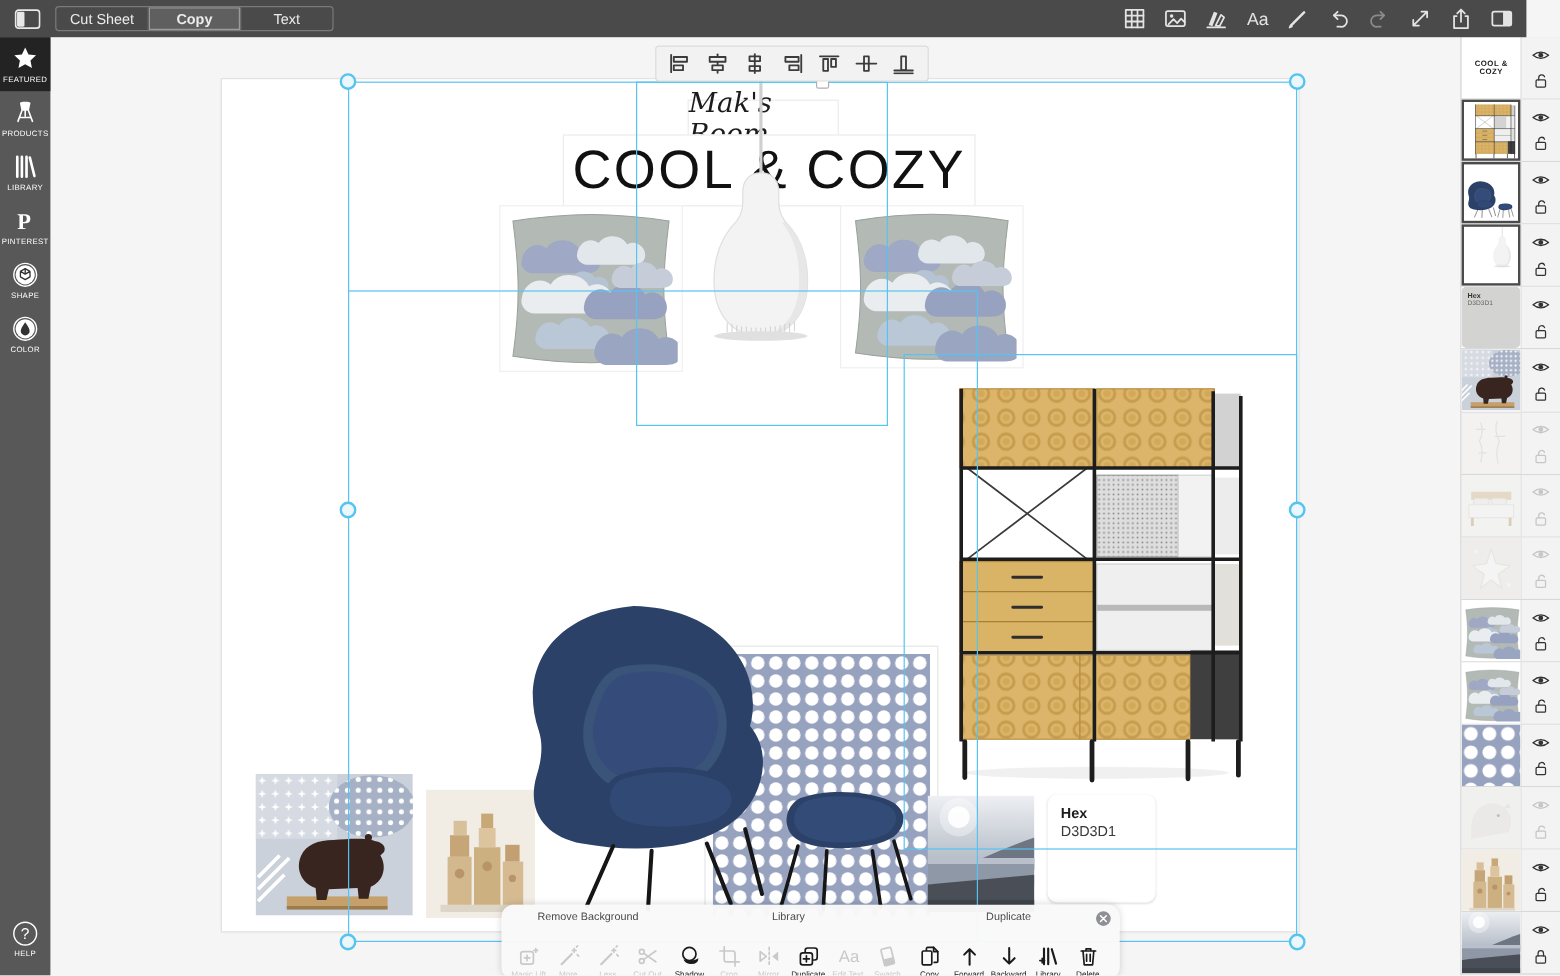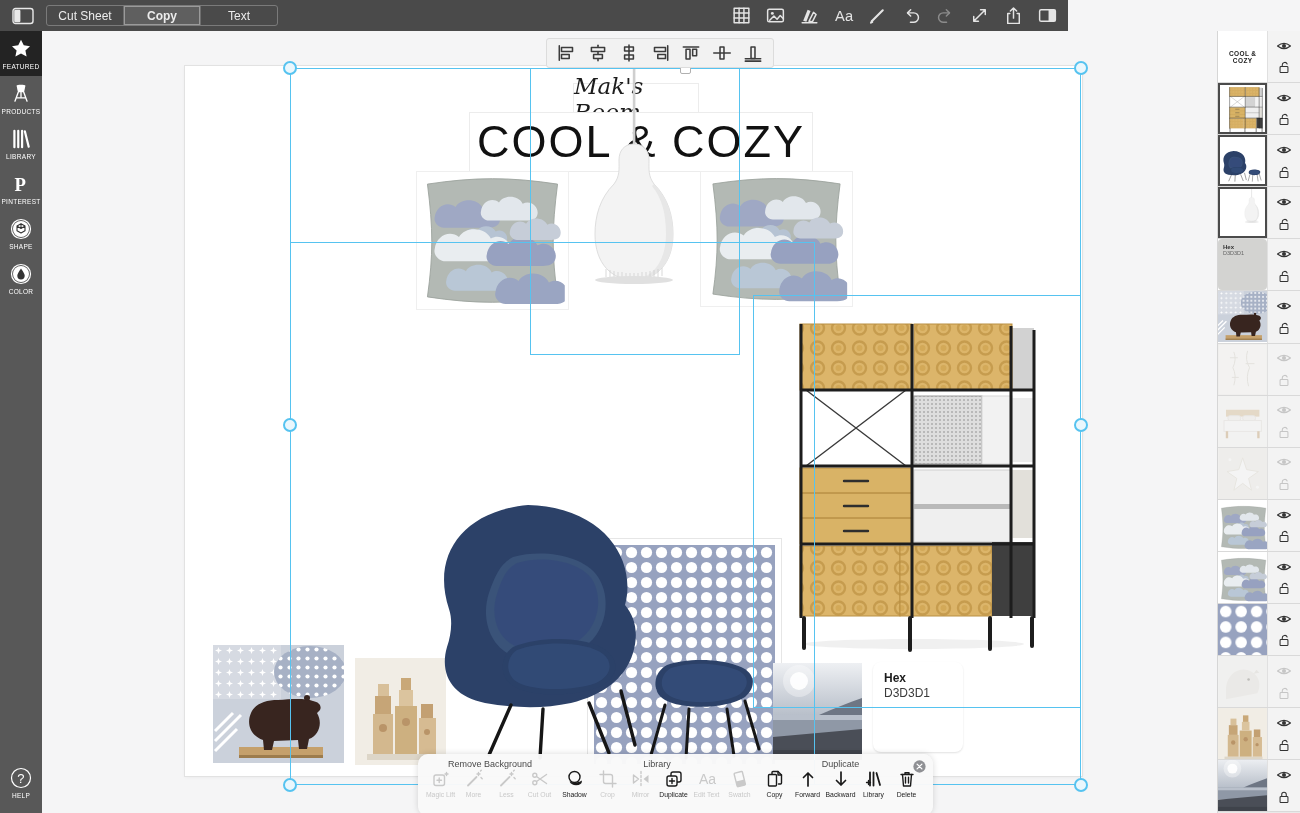--- a/index.html
+++ b/index.html
@@ -1,19 +1,19 @@
 <!DOCTYPE html>
 <html><head>
 <meta charset="utf-8">
 <style>
   html,body{margin:0;padding:0;width:1300px;height:813px;overflow:hidden;
     font-family:"Liberation Sans",sans-serif;background:#f5f5f6;position:relative}
   .abs{position:absolute}
   
-  #topbar{left:0;top:0;width:1068px;height:31px;background:#4a4a4a;z-index:60;display:flex;align-items:center}
+  #topbar{left:0;top:0;width:1272px;height:31px;background:#4a4a4a;z-index:60;display:flex;align-items:center}
   #side-toggle{margin-left:12px;width:22px;height:18px;color:#e8e8e8;cursor:pointer}
   #view-tabs{display:flex;margin-left:12px;height:19px;border:1px solid #7a7a7a;border-radius:3px;overflow:hidden}
   .seg{min-width:60px;padding:0 8px;display:flex;align-items:center;justify-content:center;
     font-size:12px;color:#ececec;border-right:1px solid #6e6e6e;cursor:pointer}
   .seg:last-child{border-right:none}
   .seg.sel{background:#5f5f5f;box-shadow:inset 0 0 0 1px #9a9a9a;font-weight:bold}
   #top-tools{position:absolute;right:10px;top:0;height:31px;display:flex;align-items:center;gap:13px}
   .tbicon{width:21px;height:21px;color:#e4e4e4;cursor:pointer}
   .tbicon.dim{color:#8b8b8b}
   .tbicon svg, #side-toggle svg{width:100%;height:100%}
@@ -73,21 +73,21 @@
   .lbtn.dim{color:#c6c6c6}
   .thumb-text{width:100%;height:100%;background:#fff;display:flex;align-items:center;justify-content:center;
     font-size:6.5px;font-weight:bold;letter-spacing:.4px;color:#222;text-align:center}
   .thumb-hex{width:100%;height:100%;border-radius:4px;padding:5px 0 0 5px;box-sizing:border-box}
   .thumb-hex .a{font-size:6px;font-weight:bold;color:#333}
   .thumb-hex .b{font-size:5.5px;color:#666}
   
   #btoolbar{left:418px;top:754px;width:515px;height:62px;background:rgba(249,249,249,.97);border-radius:10px;
     z-index:70;box-shadow:0 0 6px rgba(0,0,0,.15);display:flex;justify-content:space-between;padding:5px 10px 0 6px;box-sizing:border-box}
   .bt-sec{display:flex;flex-direction:column}
-  .bt-title{font-size:9px;color:#4a4a4a;text-align:center;margin-bottom:0}
+  .bt-title{font-size:9px;color:#4a4a4a;text-align:center;margin-bottom:18px}
   .bt-items{display:flex}
   .bt-item{width:33px;display:flex;flex-direction:column;align-items:center;cursor:pointer}
   .bt-ic{width:20px;height:20px;color:#1a1a1a}
   .bt-ic svg{width:100%;height:100%}
   .bt-lbl{font-size:6.8px;color:#1a1a1a;margin-top:2px;white-space:nowrap}
   .bt-item.dis .bt-ic,.bt-item.dis{cursor:default}
   .bt-item.dis .bt-ic{color:#c9c9c9}
   .bt-item.dis .bt-lbl{color:#c9c9c9}
   #bt-close{position:absolute;right:7px;top:5px;width:13px;height:13px;cursor:pointer}
   #bt-close svg{width:100%;height:100%}

